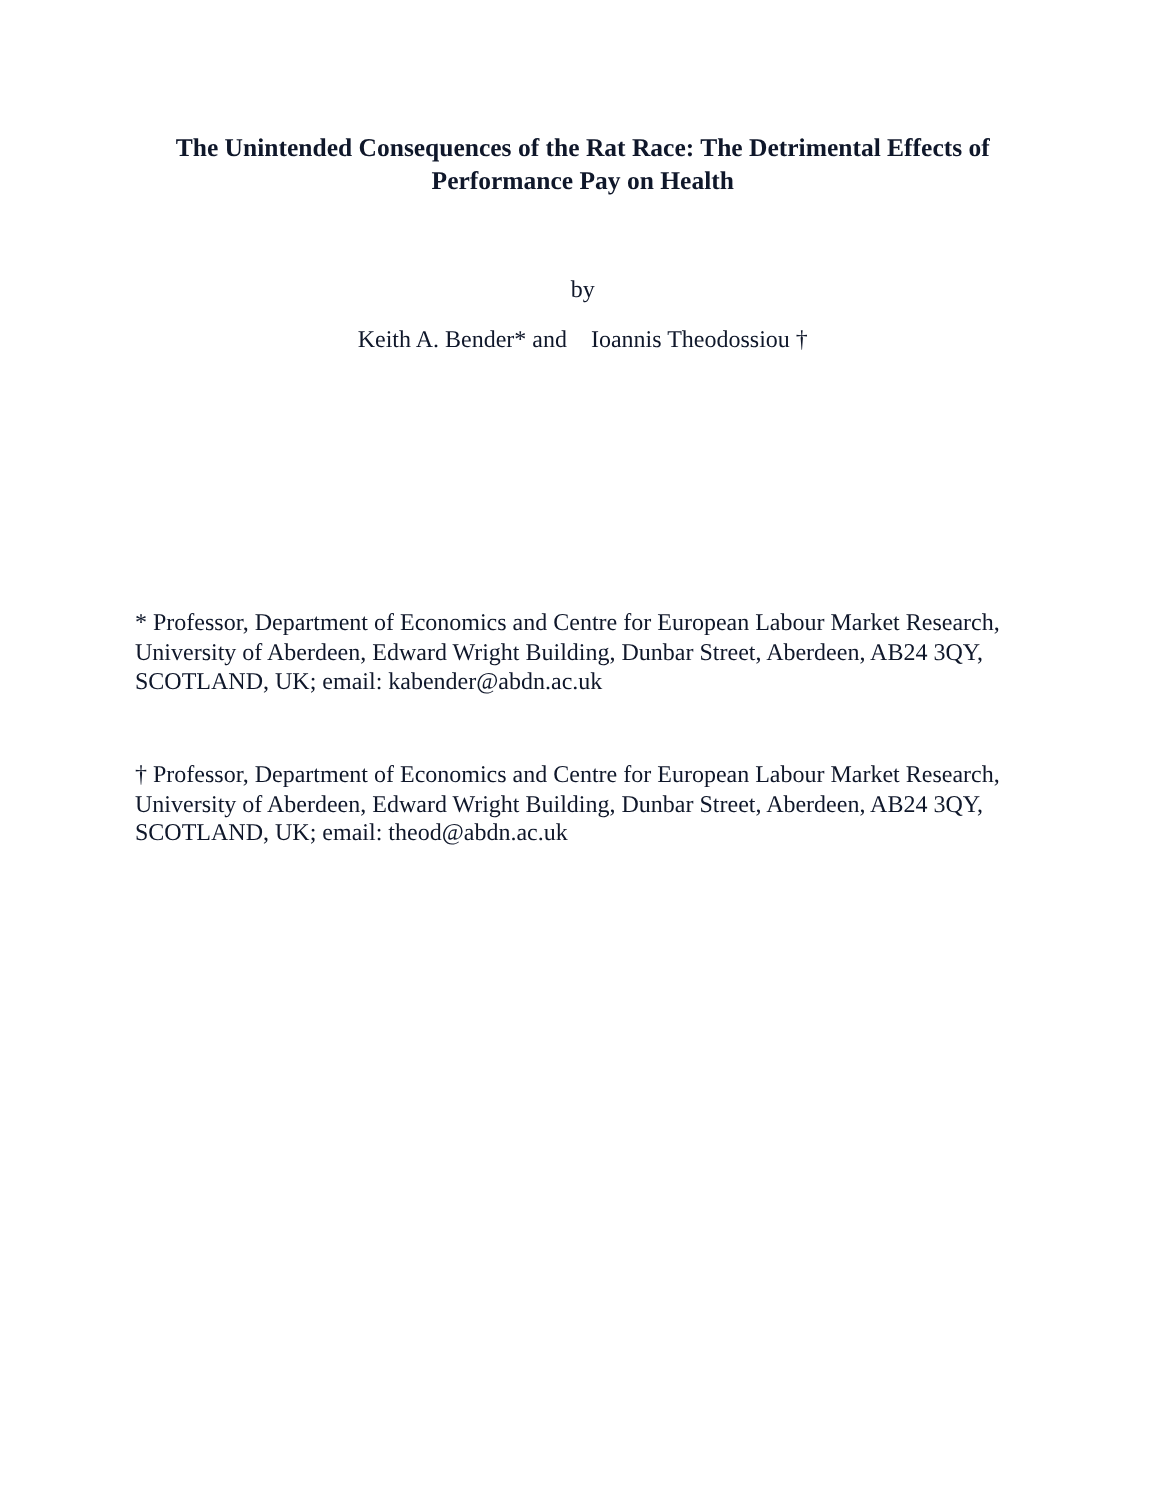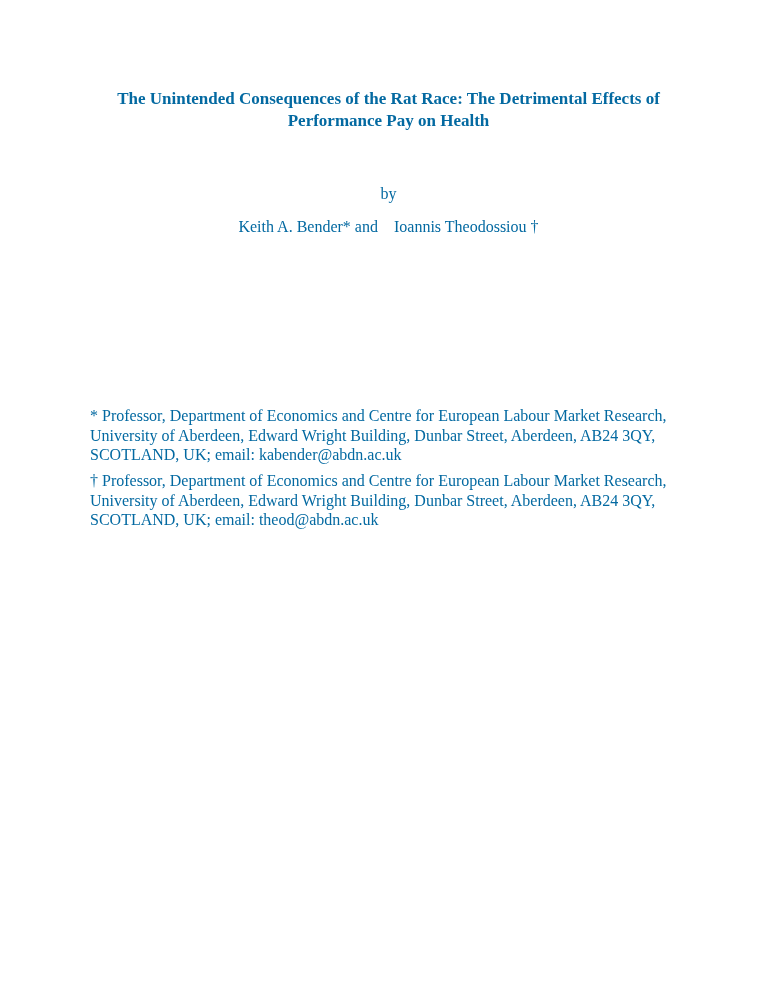--- a/index.html
+++ b/index.html
@@ -6,21 +6,21 @@
     margin: 0;
     padding: 0;
     background: #ffffff;
   }
   .page {
     position: relative;
     width: 773px;
     height: 704px;
     background: #ffffff;
     font-family: "Liberation Serif", "DejaVu Serif", serif;
-    color: #0369a1;
+    color: #0f172a;
     overflow: hidden;
   }
   .content-col {
     position: absolute;
     left: 90px;
     width: 597px;
   }
   .paper-title {
     top: 88px;
     text-align: center;
@@ -40,21 +40,21 @@
     font-size: 16px;
     line-height: 19px;
     white-space: pre-wrap;
   }
   .footnote {
     font-size: 16px;
     line-height: 19.5px;
     text-align: left;
   }
   .footnote-1 { top: 406px; }
-  .footnote-2 { top: 471px; }
+  .footnote-2 { top: 507px; }
   .forthcoming {
     top: 755px;
     font-size: 16px;
     line-height: 19.5px;
     text-align: left;
   }
   .forthcoming .journal {
     font-style: italic;
   }
   .page-number {

